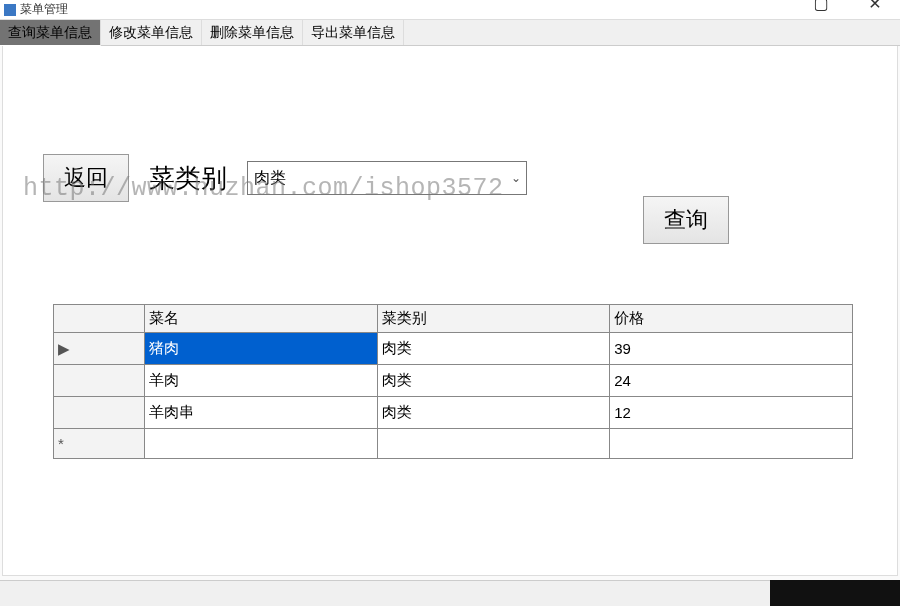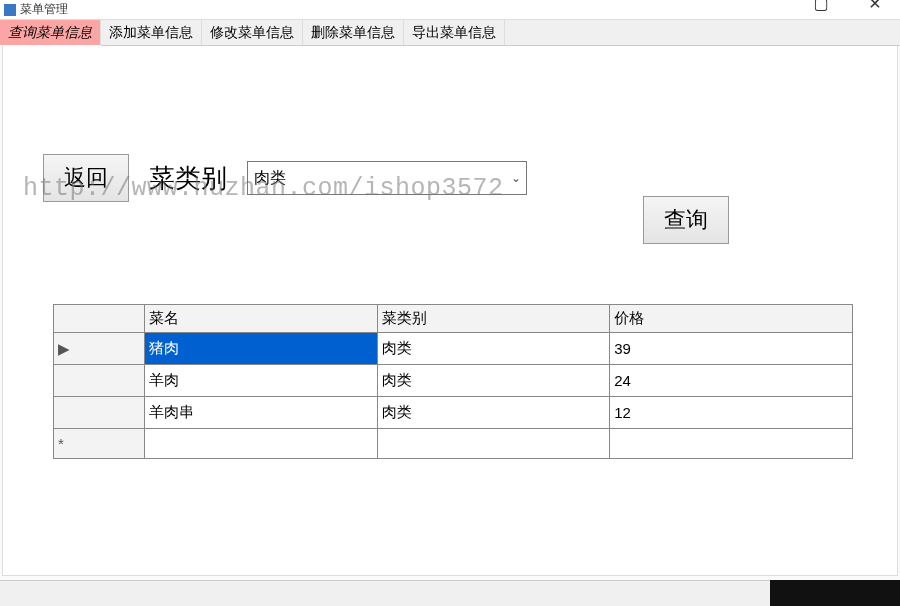--- a/index.html
+++ b/index.html
@@ -51,24 +51,23 @@
     }
     .tab {
       padding: 4px 8px;
       font-size: 14px;
       border-right: 1px solid #ddd;
       cursor: pointer;
       display: flex;
       align-items: center;
     }
     .tab.active {
-      background: #fca5a5;
+      background: #737373;
       border-bottom: 1px solid #fff;
       margin-bottom: -1px;
-      font-style: italic;
     }
     .content {
       background: #fff;
       height: 530px;
       border: 1px solid #ddd;
       border-top: none;
       margin: 0 2px;
       position: relative;
       padding-top: 100px;
     }
@@ -200,23 +199,20 @@
     <span>▢</span>
     <span>✕</span>
   </div>
 </div>
 
 <div class="tabbar">
   <div class="tab active">
       <span>查询菜单信息</span>
     </div>
   <div class="tab">
-      <span>添加菜单信息</span>
-    </div>
-  <div class="tab">
       <span>修改菜单信息</span>
     </div>
   <div class="tab">
       <span>删除菜单信息</span>
     </div>
   <div class="tab">
       <span>导出菜单信息</span>
     </div>
 </div>
 

